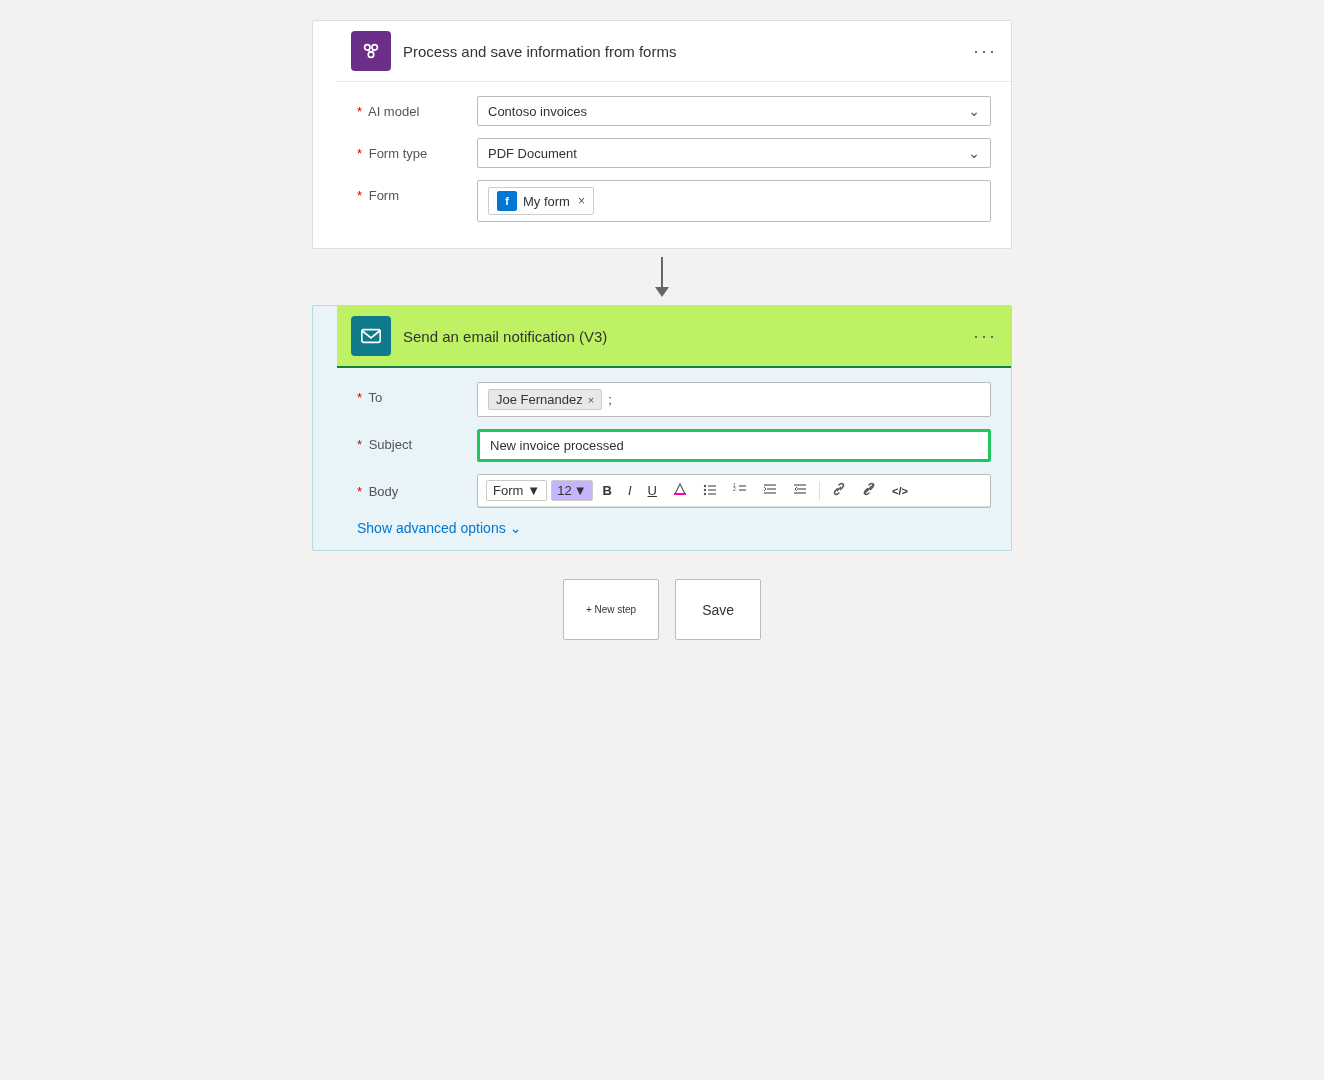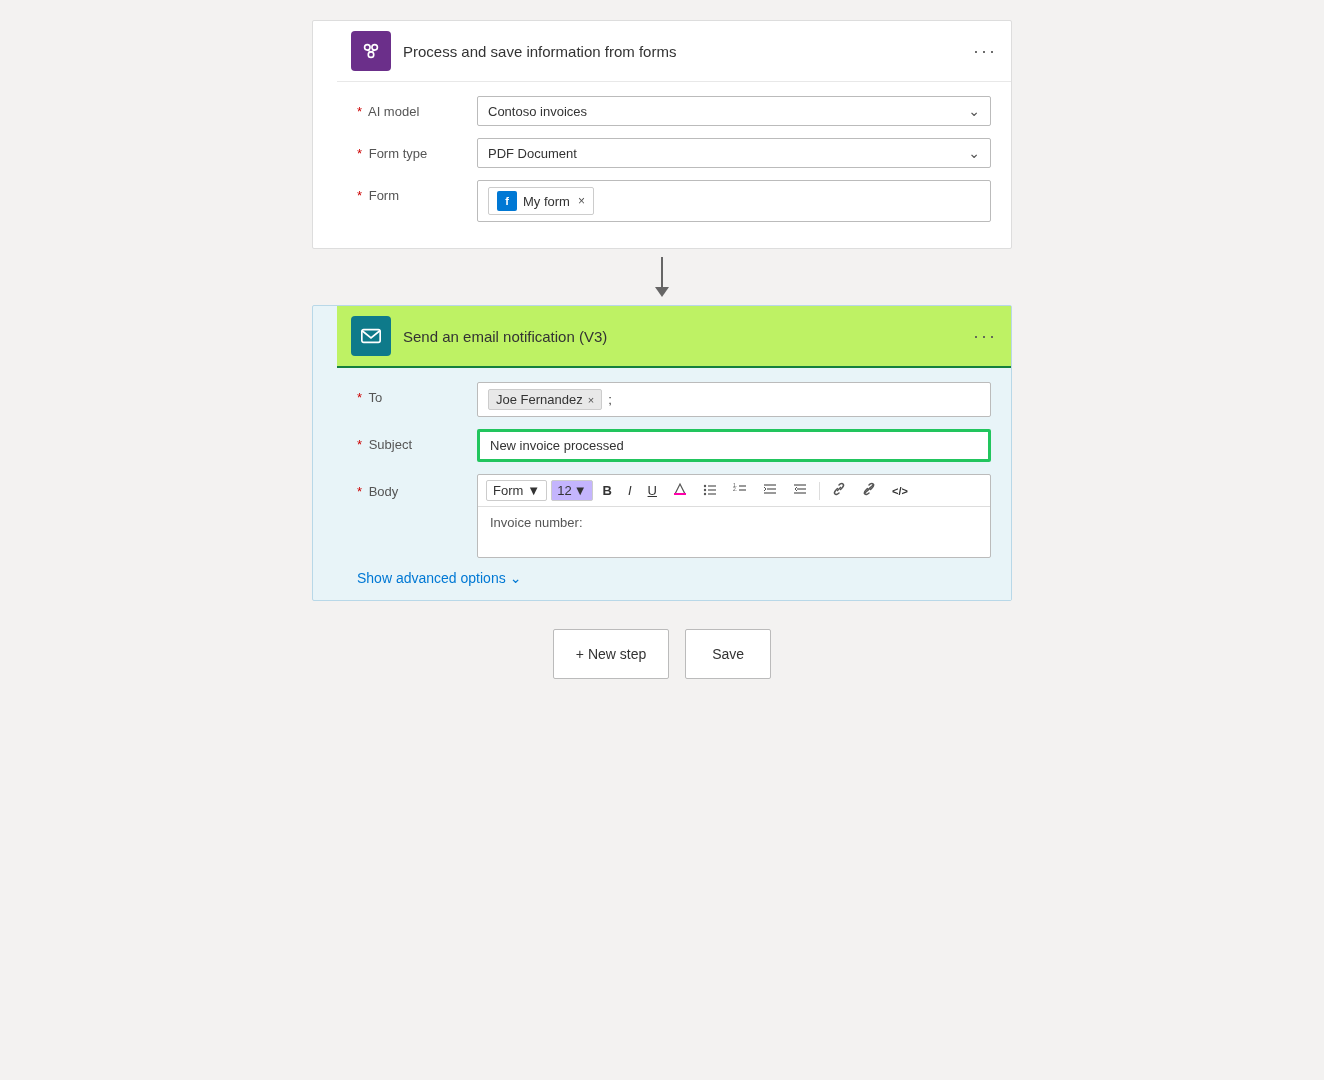--- a/index.html
+++ b/index.html
@@ -246,25 +246,25 @@
       align-items: center;
       gap: 4px;
       margin-top: 10px;
     }
     .actions-row {
       display: flex;
       gap: 16px;
       margin-top: 28px;
     }
     .btn-new-step {
-      padding: 16px 22px;
+      padding: 24px 22px;
       border: 1px solid #bbb;
       background: #fff;
       border-radius: 2px;
-      font-size: 14px;
+      font-size: 10px;
       color: #333;
       cursor: pointer;
     }
     .btn-save {
       padding: 10px 26px;
       border: 1px solid #bbb;
       background: #fff;
       border-radius: 2px;
       font-size: 14px;
       color: #333;
@@ -443,21 +443,20 @@
             <button class="toolbar-btn">
               <svg width="14" height="14" viewBox="0 0 14 14">
                   <path d="M5 9 L9 5" stroke="#555" stroke-width="1.5" fill="none"></path>
                   <path d="M7 11 C6 12 4 13 3 12 C2 11 3 9 4 8 L5.5 6.5" stroke="#555" stroke-width="1.5" fill="none" stroke-linecap="round"></path>
                   <path d="M7 3 C8 2 10 1 11 2 C12 3 11 5 10 6 L8.5 7.5" stroke="#555" stroke-width="1.5" fill="none" stroke-linecap="round"></path>
                   <line x1="2" y1="12" x2="12" y2="2" stroke="#555" stroke-width="1.2"></line>
                 </svg>
             </button>
             <button class="toolbar-btn" style="font-size:11px; font-weight:bold;">&lt;/&gt;</button>
           </div>
-          <div class="body-content">Invoice number:</div>
         </div>
       </div>
 
       <div class="show-advanced">
         <span>Show advanced options</span>
         <span>⌄</span>
       </div>
     </div>
   </div>
 

